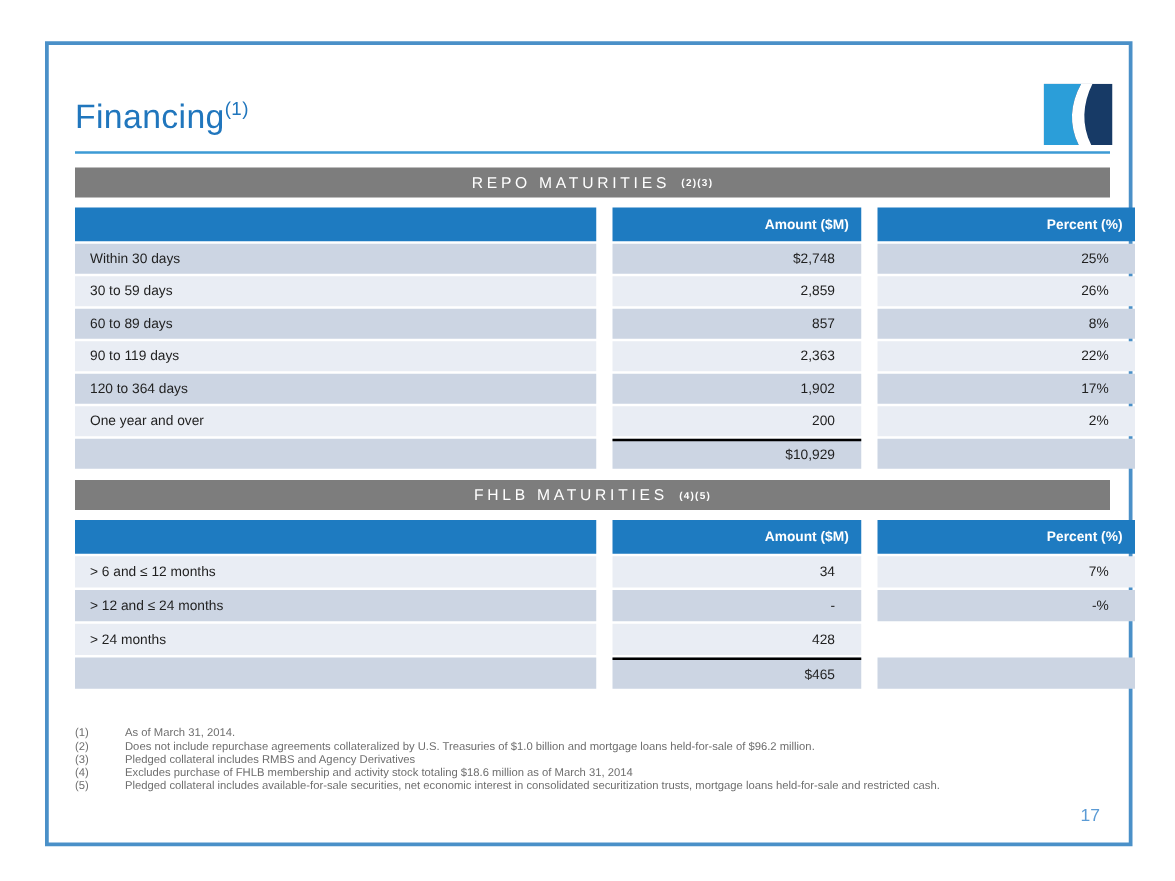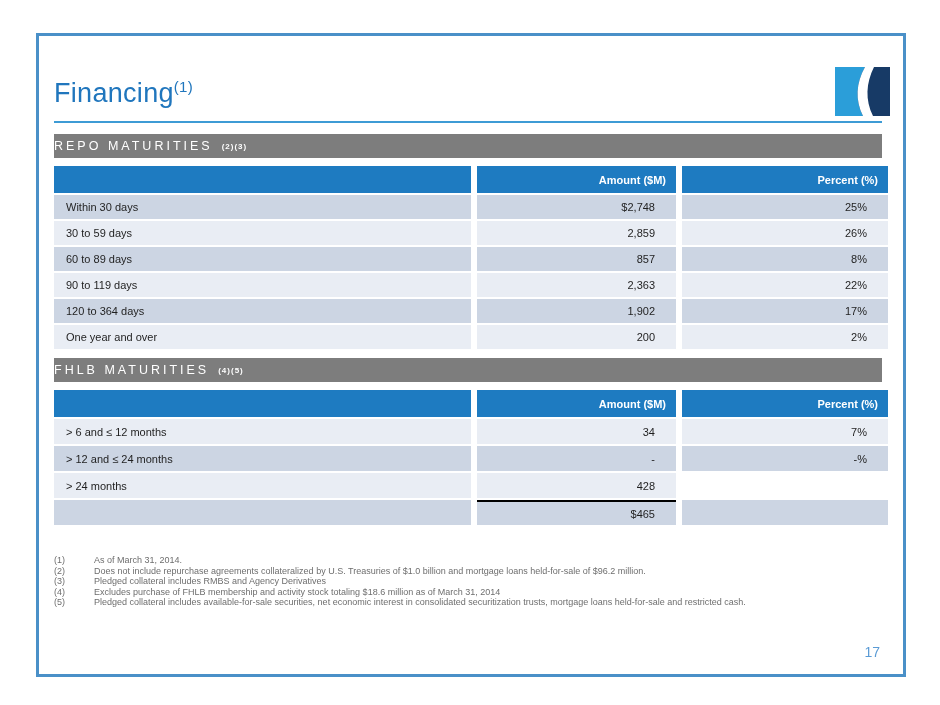--- a/index.html
+++ b/index.html
@@ -3,36 +3,36 @@
 <meta charset="utf-8">
 <style>
   * { margin:0; padding:0; box-sizing:border-box; }
   html,body { width:940px; height:705px; background:#ffffff; font-family:"Liberation Sans", sans-serif; }
   body { position:relative; overflow:hidden; }
 
   .frame {
     position:absolute; left:36px; top:33px; width:870px; height:644px;
     border:3px solid #4a90c8; background:#ffffff;
   }
-  .content { position:absolute; left:15px; top:0; width:828px; }
+  .content { position:absolute; left:21px; top:0; width:828px; }
 
   .title-row { margin-top:42px; }
   .slide-title { font-size:27px; font-weight:400; color:#2076bd; letter-spacing:0.3px; }
   .slide-title sup { font-size:15px; }
 
   .title-rule { margin-top:12px; height:2px; background:#3d9bd5; }
 
   .banner {
     margin-top:11px; height:24px; background:#7d7d7d; color:#ffffff;
-    display:flex; align-items:center; 
+    display:flex; align-items:center; justify-content:center;
     font-size:12.5px; letter-spacing:3px; font-weight:400;gap:8px;
   }
   .banner sup { font-size:8px; letter-spacing:1px; margin-left:1px;font-weight:bold; }
 
-  .thead, .trow { display:grid; grid-template-columns:417px 199px 206px; column-gap:6px; }
+  .thead, .trow { display:grid; grid-template-columns:417px 199px 206px; column-gap:13px; }
 
   .thead { margin-top:8px; }
   .thead .hcell {
     background:#1e7bc1; color:#ffffff; height:27px;
     display:flex; align-items:center; justify-content:flex-end;
     font-size:11px; font-weight:700; padding-right:10px;
   }
   .thead .hcell.first { justify-content:flex-start; padding-left:12px; }
 
   .trow { margin-top:2px; }
@@ -112,20 +112,25 @@
     <div class="trow bg-dark">
       <div class="cell label">120 to 364 days</div>
       <div class="cell num">1,902</div>
       <div class="cell num">17%</div>
     </div>
     <div class="trow bg-light">
       <div class="cell label">One year and over</div>
       <div class="cell num">200</div>
       <div class="cell num">2%</div>
     </div>
+    <div class="trow bg-dark">
+      <div class="cell label"></div>
+      <div class="cell num total-amount">$10,929</div>
+      <div class="cell num"></div>
+    </div>
 
     <div class="fhlb">
       <div class="banner" style="margin-top:9px;">
         <span>FHLB MATURITIES</span>
           <sup>(4)(5)</sup>
       </div>
 
       <div class="thead">
         <div class="hcell first"></div>
         <div class="hcell">Amount ($M)</div>

